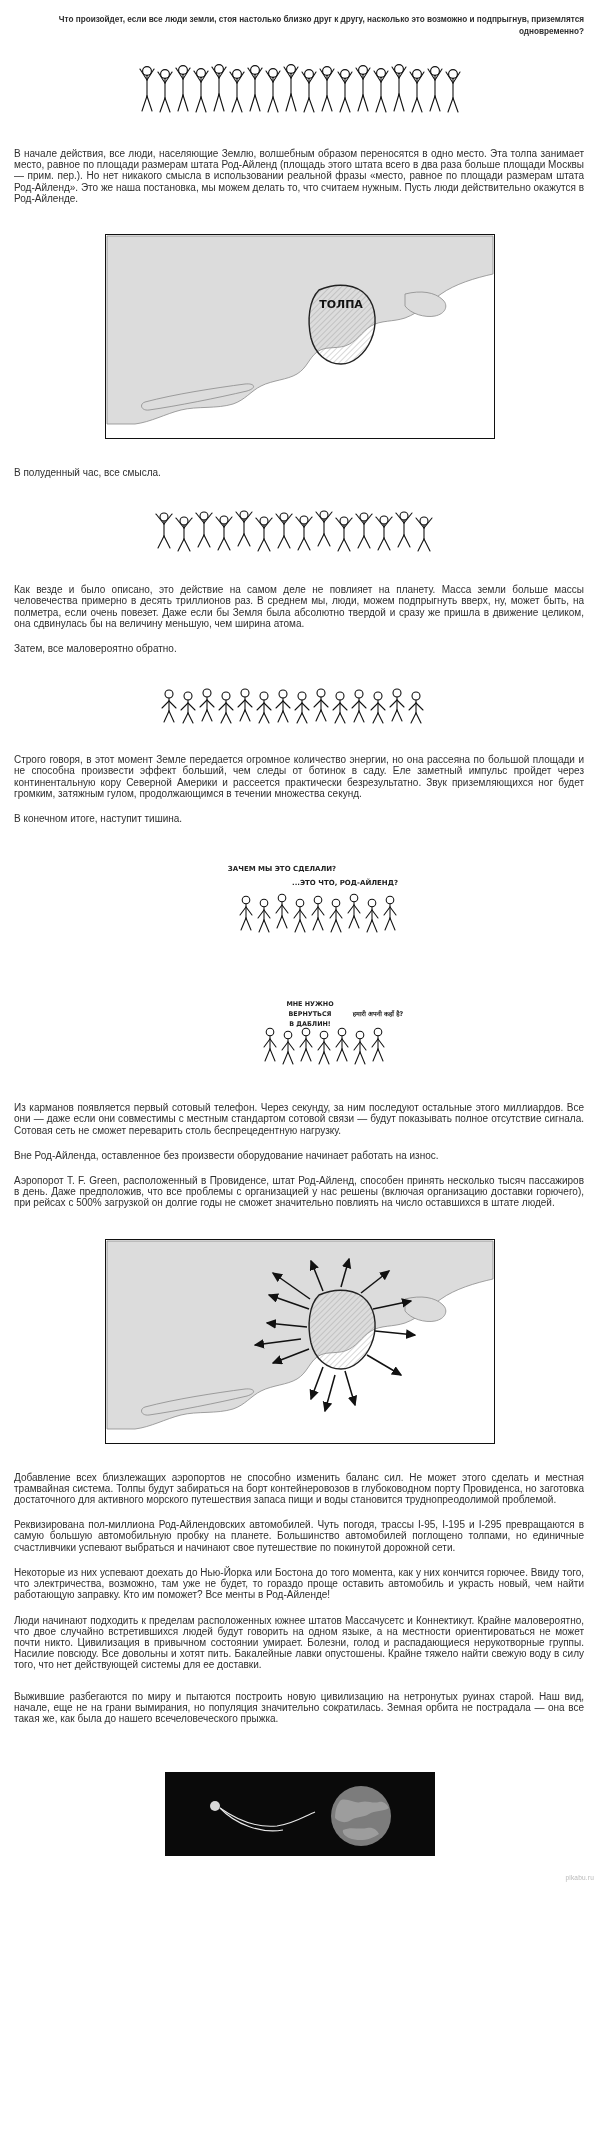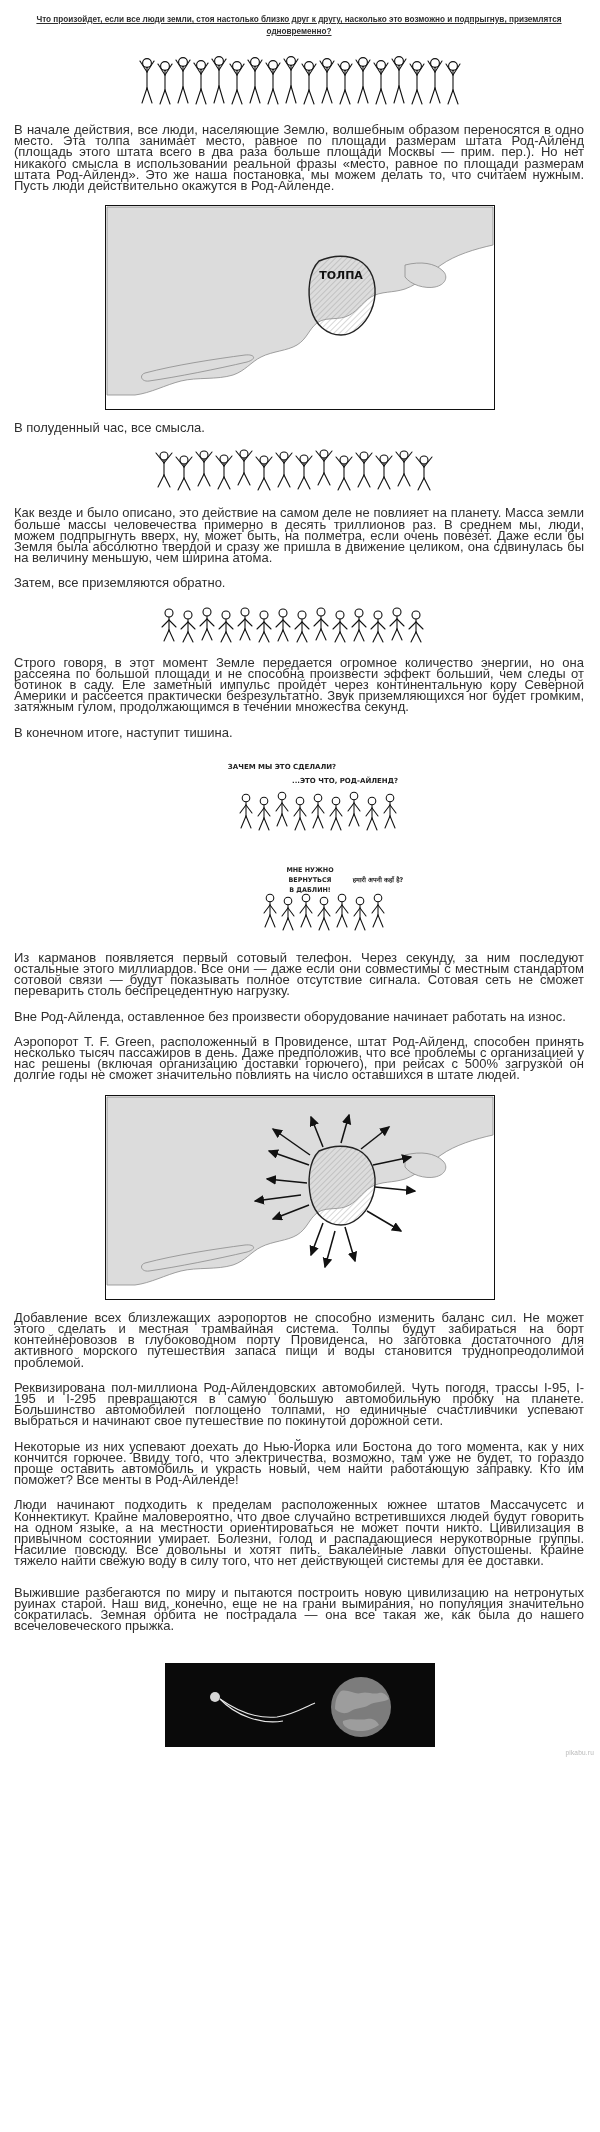--- a/index.html
+++ b/index.html
@@ -11,38 +11,37 @@
     width: 600px;
     font-family: "Liberation Sans", sans-serif;
     color: #2b2b2b;
   }
   .page {
     width: 600px;
     position: relative;
     overflow: hidden;
   }
   .para {
-    font-size: 13px;
+    font-size: 10px;
     line-height: 11.2px;
     text-align: justify;
     margin: 0 0 8px 0;
     padding: 0 16px 0 14px;
     color: #2f2f2f;
   }
   .para.title {
     font-weight: bold;
     font-size: 8.2px;
     line-height: 12px;
     padding-top: 14px;
-    margin-bottom: 12px;
-    text-align: center;
-    text-decoration: underline;
+    margin-bottom: 20px;
+    text-align: right;
   }
   .block {
-    margin: 0;
+    margin: 16px;
     padding: 0;
   }
   .art {
     display: block;
     margin: 0 auto;
   }
   .gap-s { height: 6px; }
   .gap-m { height: 12px; }
   .gap-l { height: 18px; }
 
@@ -394,21 +393,21 @@
             <line x1="274" y1="31" x2="268" y2="43"></line>
             <line x1="274" y1="31" x2="280" y2="43"></line>
           </g>
       </g>
     </svg>
   </div>
 
   <div class="gap-m"></div>
   <p class="para">Как везде и было описано, это действие на самом деле не повлияет на планету. Масса земли больше массы человечества примерно в десять триллионов раз. В среднем мы, люди, можем подпрыгнуть вверх, ну, может быть, на полметра, если очень повезет. Даже если бы Земля была абсолютно твердой и сразу же пришла в движение целиком, она сдвинулась бы на величину меньшую, чем ширина атома.</p>
   <div class="gap-s"></div>
-  <p class="para">Затем, все приземляются обратно.</p>
+  <p class="para">Затем, все маловероятно обратно.</p>
   <div class="gap-s"></div>
 
   <div class="block">
     <svg class="art" width="290" height="42" viewBox="0 0 290 42">
       <g stroke="#111" stroke-width="1.1" fill="none" stroke-linecap="round">
         <g>
             <circle cx="14" cy="10" r="4" fill="#fff"></circle>
             <line x1="14" y1="14" x2="14" y2="27"></line>
             <line x1="14" y1="17" x2="7" y2="24"></line>
             <line x1="14" y1="17" x2="21" y2="24"></line>
@@ -730,21 +729,21 @@
   <div class="gap-m"></div>
   <p class="para">Добавление всех близлежащих аэропортов не способно изменить баланс сил. Не может этого сделать и местная трамвайная система. Толпы будут забираться на борт контейнеровозов в глубоководном порту Провиденса, но заготовка достаточного для активного морского путешествия запаса пищи и воды становится труднопреодолимой проблемой.</p>
   <div class="gap-s"></div>
   <p class="para">Реквизирована пол-миллиона Род-Айлендовских автомобилей. Чуть погодя, трассы I-95, I-195 и I-295 превращаются в самую большую автомобильную пробку на планете. Большинство автомобилей поглощено толпами, но единичные счастливчики успевают выбраться и начинают свое путешествие по покинутой дорожной сети.</p>
   <div class="gap-s"></div>
   <p class="para">Некоторые из них успевают доехать до Нью-Йорка или Бостона до того момента, как у них кончится горючее. Ввиду того, что электричества, возможно, там уже не будет, то гораздо проще оставить автомобиль и украсть новый, чем найти работающую заправку. Кто им поможет? Все менты в Род-Айленде!</p>
   <div class="gap-s"></div>
   <p class="para">Люди начинают подходить к пределам расположенных южнее штатов Массачусетс и Коннектикут. Крайне маловероятно, что двое случайно встретившихся людей будут говорить на одном языке, а на местности ориентироваться не может почти никто. Цивилизация в привычном состоянии умирает. Болезни, голод и распадающиеся нерукотворные группы. Насилие повсюду. Все довольны и хотят пить. Бакалейные лавки опустошены. Крайне тяжело найти свежую воду в силу того, что нет действующей системы для ее доставки.</p>
   <div class="gap-s"></div>
   <div class="gap-s"></div>
-  <p class="para">Выжившие разбегаются по миру и пытаются построить новую цивилизацию на нетронутых руинах старой. Наш вид, конечно, еще не на грани вымирания, но популяция значительно сократилась. Земная орбита не пострадала — она все такая же, как была до нашего всечеловеческого прыжка.</p>
+  <p class="para">Выжившие разбегаются по миру и пытаются построить новую цивилизацию на нетронутых руинах старой. Наш вид, начале, еще не на грани вымирания, но популяция значительно сократилась. Земная орбита не пострадала — она все такая же, как была до нашего всечеловеческого прыжка.</p>
   <div class="gap-s"></div>
   <div class="gap-l"></div>
 
   <div class="block">
     <svg class="finalimg" width="270" height="84" viewBox="0 0 270 84">
       <rect x="0" y="0" width="270" height="84" fill="#0a0a0a"></rect>
       <circle cx="196" cy="44" r="30" fill="#7c7c7c"></circle>
       <path d="M176 28 C184 26 190 32 196 30 C202 28 208 32 214 30 C218 29 222 32 224 36
                C218 40 210 38 204 42 C198 46 192 44 186 48 C180 52 174 50 170 46
                C170 38 172 32 176 28 Z" fill="#9d9d9d"></path>

